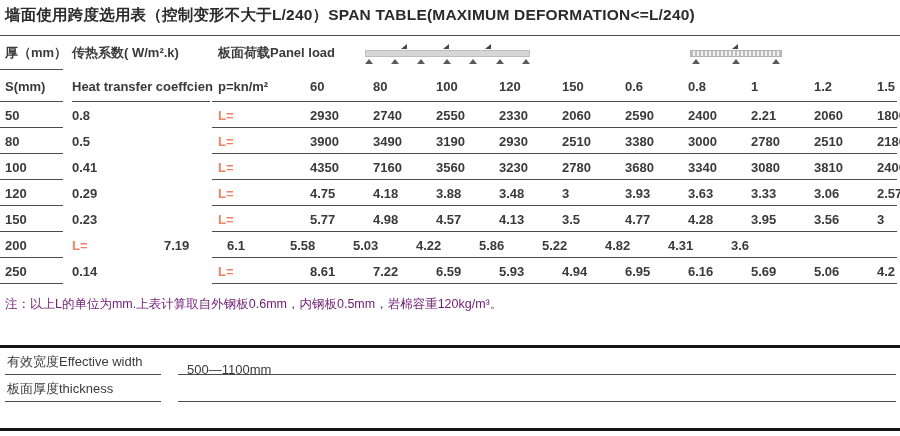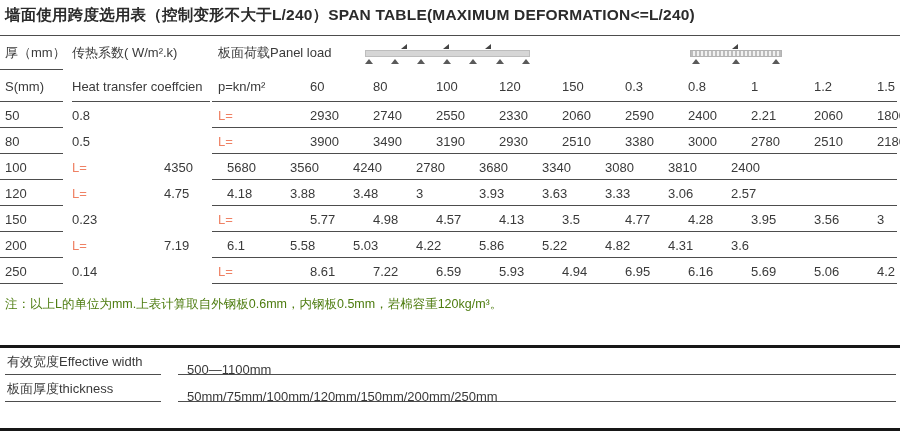--- a/index.html
+++ b/index.html
@@ -14,21 +14,21 @@
 
   .title {
     position:absolute; left:5px; top:5px;
     font-size:15.5px; font-weight:bold; color:#2b2b2b; letter-spacing:.2px;
     white-space:nowrap;
   }
   .title-rule { position:absolute; left:0; top:35px; width:900px; border-top:1px solid #4d4d4d; }
 
   
   .mtable { position:absolute; left:0; top:36px; width:900px; }
-  .trow { position:relative; display:flex; align-items:center; height:26px; font-size:13px; }
+  .trow { position:relative; display:flex; align-items:center; height:26px; font-size:13px;font-weight:bold; }
   .hrowA { height:34px; }
   .hrowB { height:32px; }
   .c1 { flex:none; width:72px; padding-left:5px; }
   .c2 { flex:none; width:146px; }
   .c3 { flex:none; width:92px; white-space:nowrap; }
   .num { flex:none; width:63px; white-space:nowrap; }
   .num.last { flex:1; width:auto; }
   .accent { color:#ef8164; }
 
   .ul-c1 { position:absolute; left:0; bottom:0; width:63px; border-bottom:1px solid #4d4d4d; }
@@ -41,21 +41,21 @@
   .d2 { left:690px; width:92px; }
   .diag .bar { position:absolute; top:8px; left:0; right:0; height:7px; background:#d6d6d6; border:1px solid #bdbdbd; }
   .d2 .bar { background:repeating-linear-gradient(90deg,#bdbdbd 0 2px,#f1f1f1 2px 4px); border:1px solid #b2b2b2; }
   .diag .ld { position:absolute; top:2px; width:6px; height:5px; background:#454545;
               clip-path:polygon(0 100%,100% 0,100% 100%); }
   .diag .tri { position:absolute; top:17px; width:0; height:0;
                border-left:4px solid transparent; border-right:4px solid transparent;
                border-bottom:5px solid #5a5a5a; }
 
   
-  .note { position:absolute; left:5px; top:296px; font-size:12.5px; color:#4d7c0f; white-space:nowrap; }
+  .note { position:absolute; left:5px; top:296px; font-size:12.5px; color:#701a75; white-space:nowrap; }
 
   
   .heavy-top { position:absolute; left:0; top:345px; width:900px; height:3px; background:#171717; }
   .heavy-bottom { position:absolute; left:0; top:428px; width:900px; height:3px; background:#171717; }
 
   
   .stable { position:absolute; left:0; top:348px; width:900px; }
   .specrow { position:relative; display:flex; align-items:center; height:27px; font-size:13px; }
   .slabel { flex:none; width:160px; padding-left:7px; white-space:nowrap; }
   .svalue { flex:1; padding-left:27px; white-space:nowrap;margin-top:16px; }
@@ -103,21 +103,21 @@
 
     <div class="trow hrowB">
       <span class="c1">S(mm)</span>
       <span class="c2">Heat transfer coeffcien</span>
       <span class="c3">p=kn/m²</span>
       <span class="num">60</span>
       <span class="num">80</span>
       <span class="num">100</span>
       <span class="num">120</span>
       <span class="num">150</span>
-      <span class="num">0.3</span>
+      <span class="num">0.6</span>
       <span class="num">0.8</span>
       <span class="num">1</span>
       <span class="num">1.2</span>
       <span class="num last">1.5</span>
       <i class="ul-c1"></i>
       <i class="ul-c2"></i>
       <i class="ul-main"></i>
     </div>
 
     <div class="trow">
@@ -151,37 +151,39 @@
       <span class="num">3000</span>
       <span class="num">2780</span>
       <span class="num">2510</span>
       <span class="num last">2180</span>
       <i class="ul-c1"></i>
       <i class="ul-main"></i>
     </div>
 
     <div class="trow">
       <span class="c1">100</span>
+      <span class="c2">0.41</span>
       <span class="c3 accent">L=</span>
       <span class="num">4350</span>
-      <span class="num">5680</span>
+      <span class="num">7160</span>
       <span class="num">3560</span>
-      <span class="num">4240</span>
+      <span class="num">3230</span>
       <span class="num">2780</span>
       <span class="num">3680</span>
       <span class="num">3340</span>
       <span class="num">3080</span>
       <span class="num">3810</span>
       <span class="num last">2400</span>
       <i class="ul-c1"></i>
       <i class="ul-main"></i>
     </div>
 
     <div class="trow">
       <span class="c1">120</span>
+      <span class="c2">0.29</span>
       <span class="c3 accent">L=</span>
       <span class="num">4.75</span>
       <span class="num">4.18</span>
       <span class="num">3.88</span>
       <span class="num">3.48</span>
       <span class="num">3</span>
       <span class="num">3.93</span>
       <span class="num">3.63</span>
       <span class="num">3.33</span>
       <span class="num">3.06</span>
@@ -251,21 +253,20 @@
 
   <div class="stable">
     <div class="specrow">
       <span class="slabel">有效宽度Effective width</span>
       <span class="svalue">500—1100mm</span>
       <i class="sdiv-left"></i>
       <i class="sdiv-right"></i>
     </div>
     <div class="specrow">
       <span class="slabel">板面厚度thickness</span>
-      <span class="svalue">50mm/75mm/100mm/120mm/150mm/200mm/250mm</span>
       <i class="sdiv-left"></i>
       <i class="sdiv-right"></i>
     </div>
   </div>
 
   <i class="heavy-bottom"></i>
 
 </div>
 
 </body></html>

